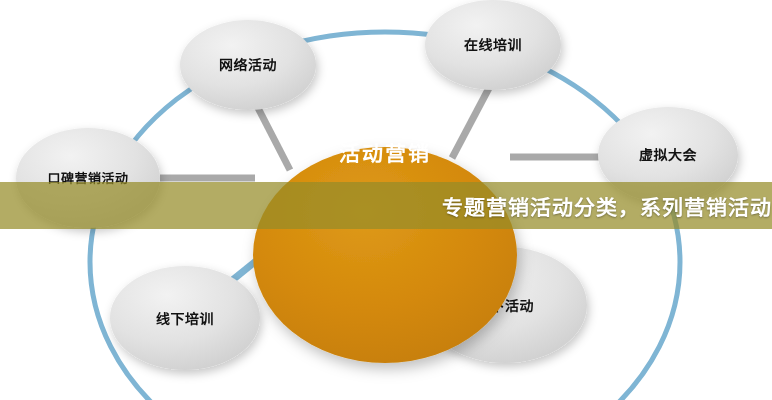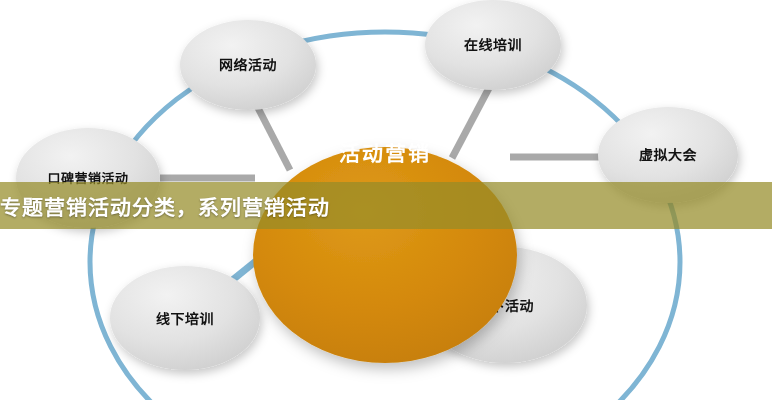--- a/index.html
+++ b/index.html
@@ -52,21 +52,21 @@
   
   #caption-band {
     position: absolute;
     left: 0;
     width: 772px;
     top: 182px;
     height: 47px;
     background: rgba(150, 140, 40, 0.72);
     display: flex;
     align-items: center;
-    justify-content: flex-start;
+    justify-content: flex-end;
     box-sizing: border-box;
   }
   #caption-text {
     font-family: "Liberation Sans", "DejaVu Sans", sans-serif;
     font-weight: bold;
     font-size: 21px;
     color: #ffffff;
     letter-spacing: 1px;
     white-space: nowrap;
     text-shadow: 0 1px 2px rgba(0,0,0,0.35);

